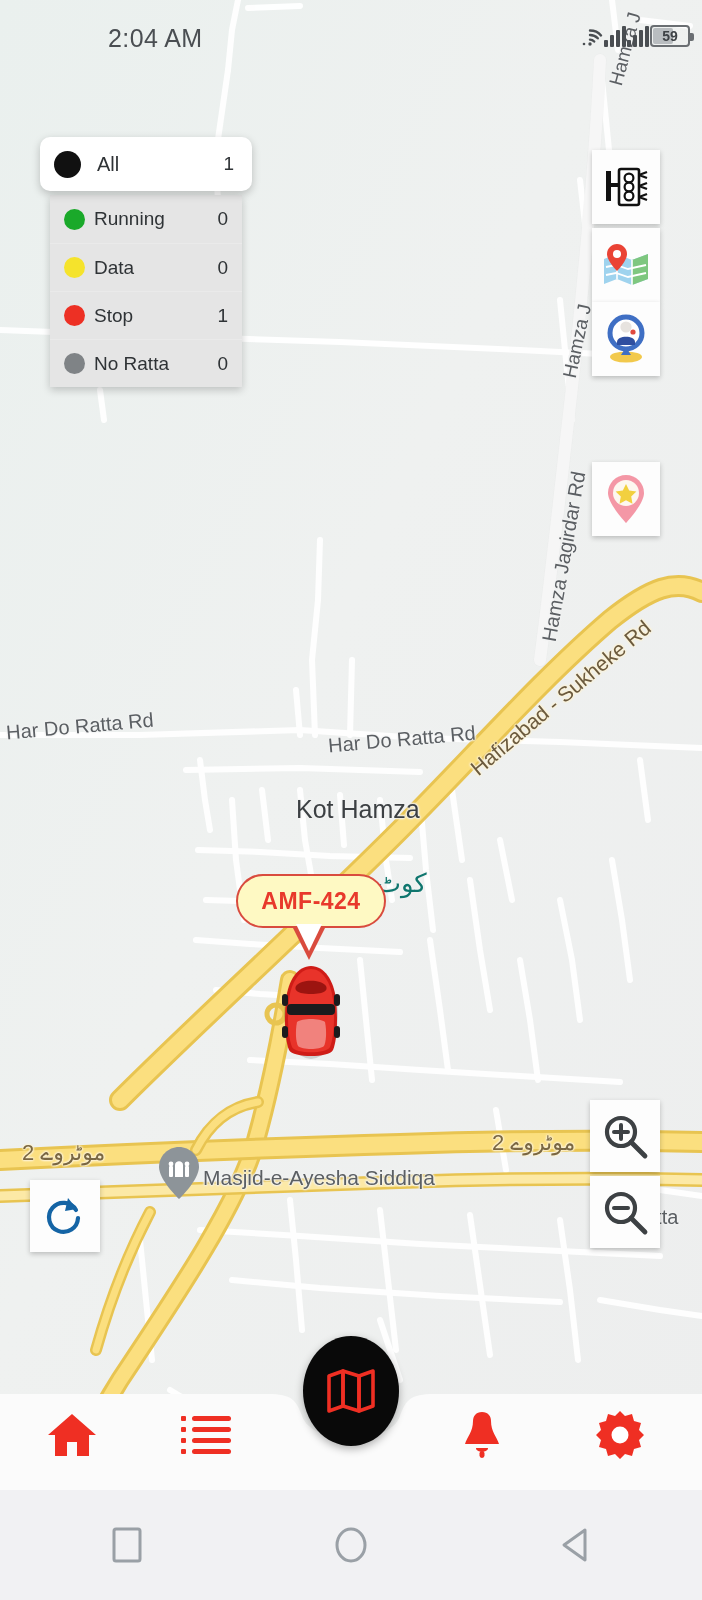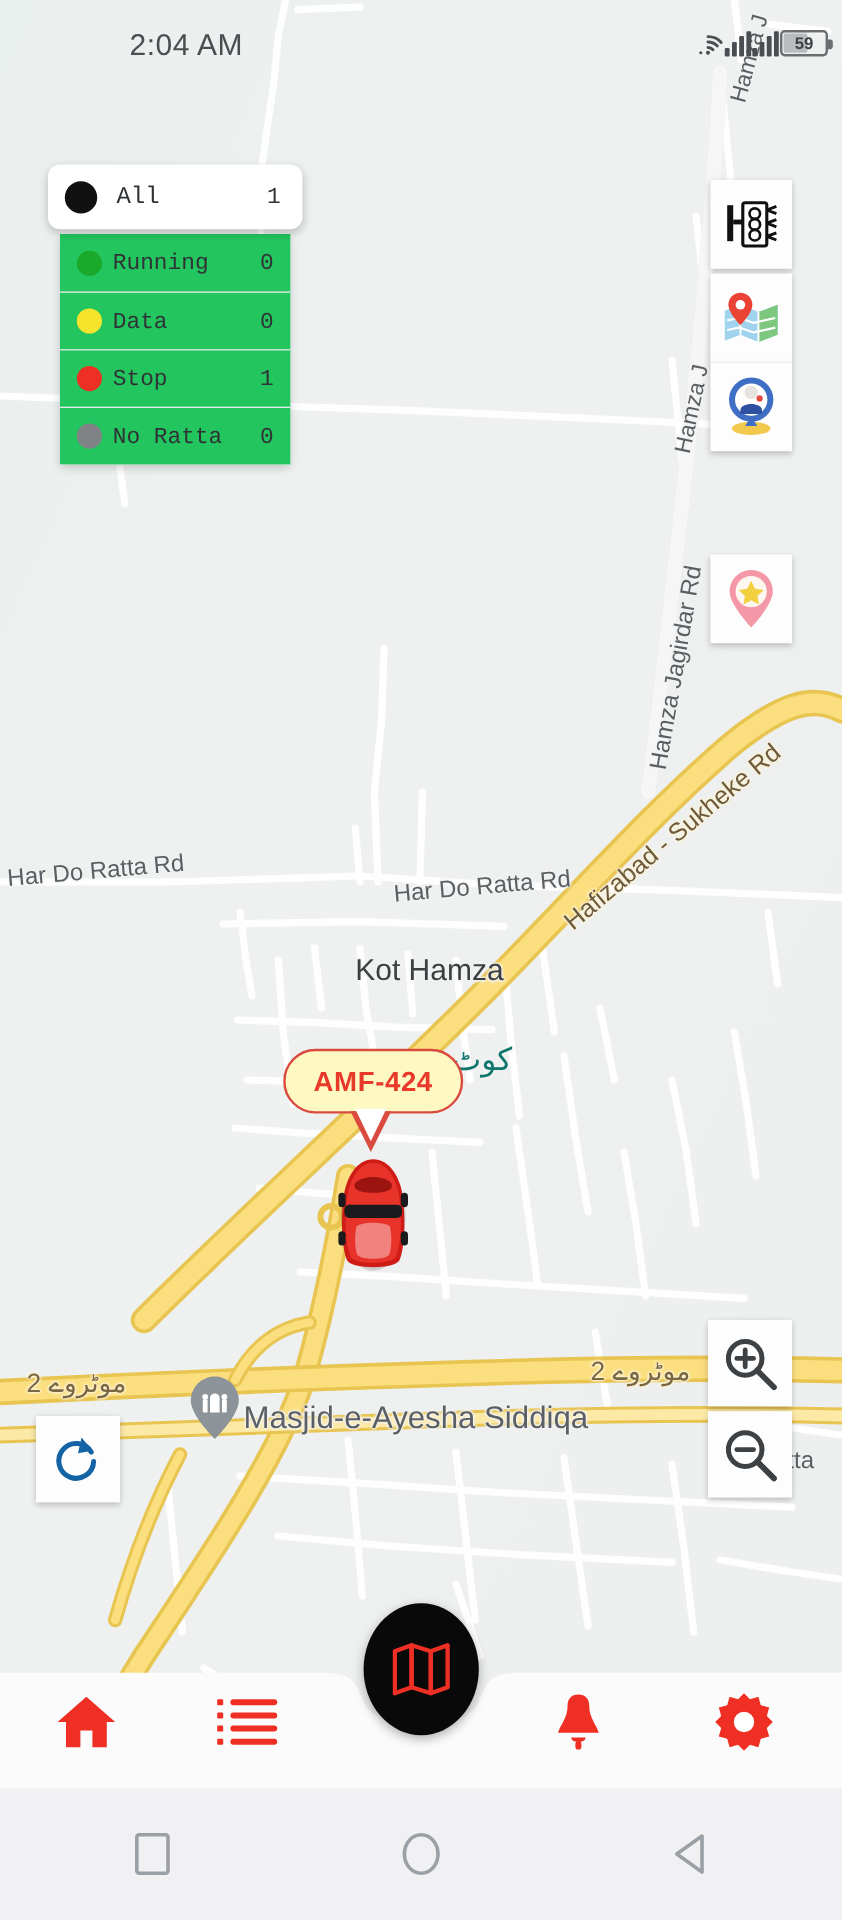--- a/index.html
+++ b/index.html
@@ -48,21 +48,21 @@
     color: #3c4043;
     font-size: 25px;
   }
   .map-label.place-ur {
     color: #0f766e;
     font-size: 26px;
     margin-top: 40px;
   }
   .map-label.poi {
     color: #5b5f63;
-    font-size: 26px;
+    font-size: 21px;
   }
 
   
   #statusbar {
     position: absolute;
     left: 0; top: 0;
     width: 702px; height: 74px;
     z-index: 60;
     pointer-events: none;
   }
@@ -93,21 +93,20 @@
   }
   .battery .lvl { position: absolute; left: 1px; top: 1px; bottom: 1px; width: 55%; background: #b9bdc0; border-radius: 2px; }
   .battery span { position: relative; font-size: 14px; color: #3e4246; font-weight: bold; }
 
   
   #legend {
     position: absolute;
     left: 40px; top: 137px;
     width: 212px;
     z-index: 40;
-    font-family: Liberation Mono, monospace;
   }
   #legend-all {
     display: flex; align-items: center;
     height: 54px;
     background: #ffffff;
     border-radius: 10px;
     box-shadow: 0 3px 8px rgba(0,0,0,.22);
     padding: 0 18px 0 14px;
     position: relative;
     z-index: 2;
@@ -117,21 +116,21 @@
     margin-left: 10px;
     width: 192px;
     background: #ffffff;
     box-shadow: 0 3px 8px rgba(0,0,0,.20);
   }
   .legend-row {
     display: flex; align-items: center;
     height: 48px;
     padding: 0 14px 0 14px;
     border-top: 1px solid #eaeaea;
-    background: #22c55e;
+    background: #e5e5e5;
     justify-content: center;
   }
   .legend-row:first-child { border-top: none; }
   .dot {
     width: 21px; height: 21px; border-radius: 50%;
     flex: 0 0 auto;
   }
   #legend-all .dot { width: 27px; height: 27px; }
   .legend-label {
     flex: 1 1 auto;

